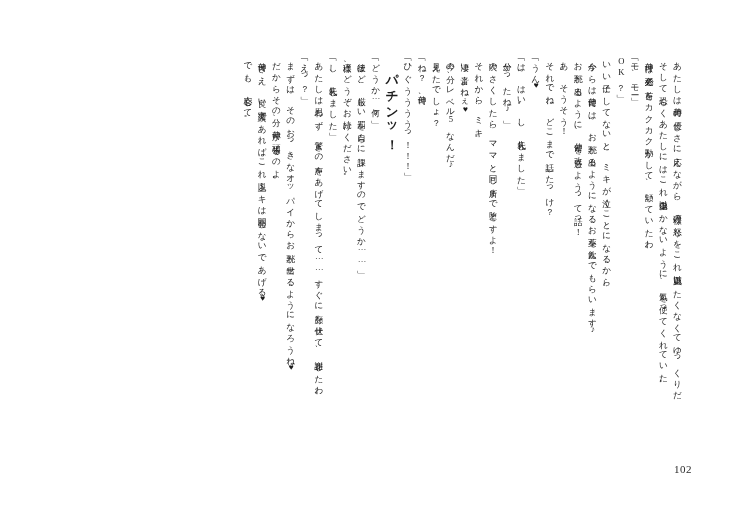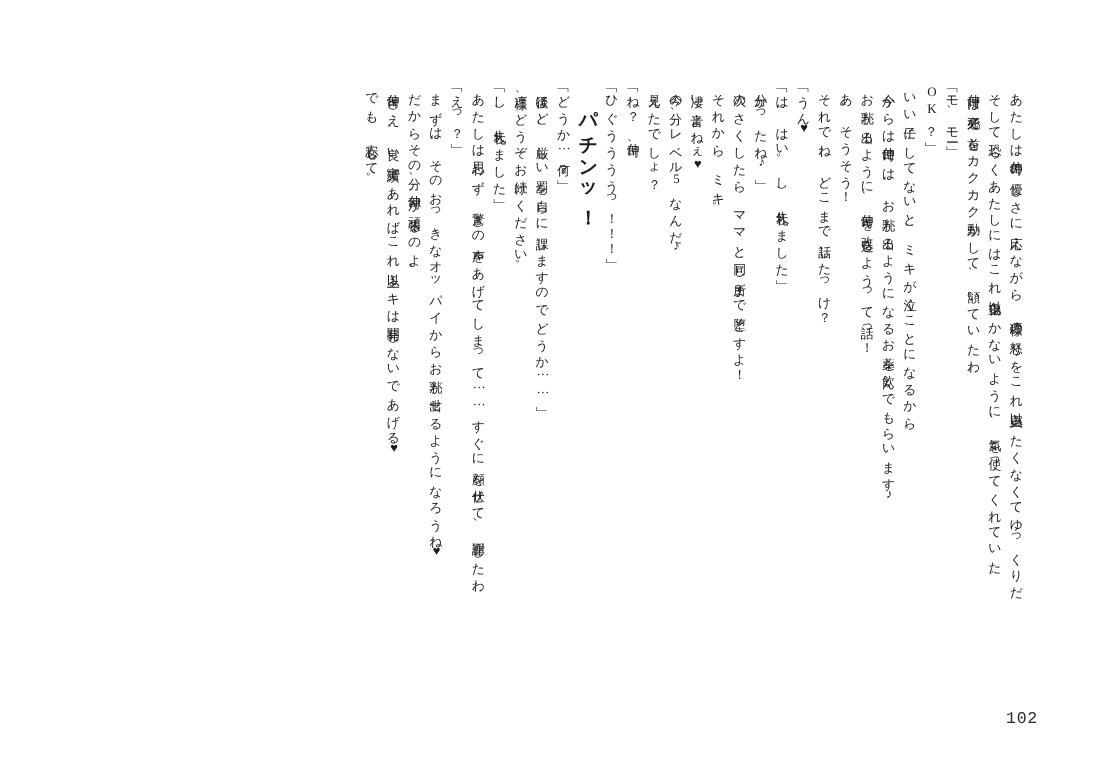--- a/index.html
+++ b/index.html
@@ -47,24 +47,24 @@
   }
   .col.big {
     font-size: 12.5px;
     letter-spacing: 2.4px;
     font-weight: 600;
   }
   .col.indent-1 { padding-top: 9px; }
   .page-number {
     position: absolute;
     right: 44px;
-    bottom: 34px;
+    bottom: 45px;
     font-size: 11px;
     color: #2a2a2a;
-    font-family: Liberation Mono, monospace;
+    font-family: Liberation Serif, serif;
     letter-spacing: 0.5px;
   }
 </style>
 </head>
 <body>
 
 <div class="page">
   <div class="text-block" id="text-block">
       <div class="col">でも、安心して。</div>
       <div class="col">伸司さえ、良い実績であればこれ以上ミキは開発しないであげる♥</div>

